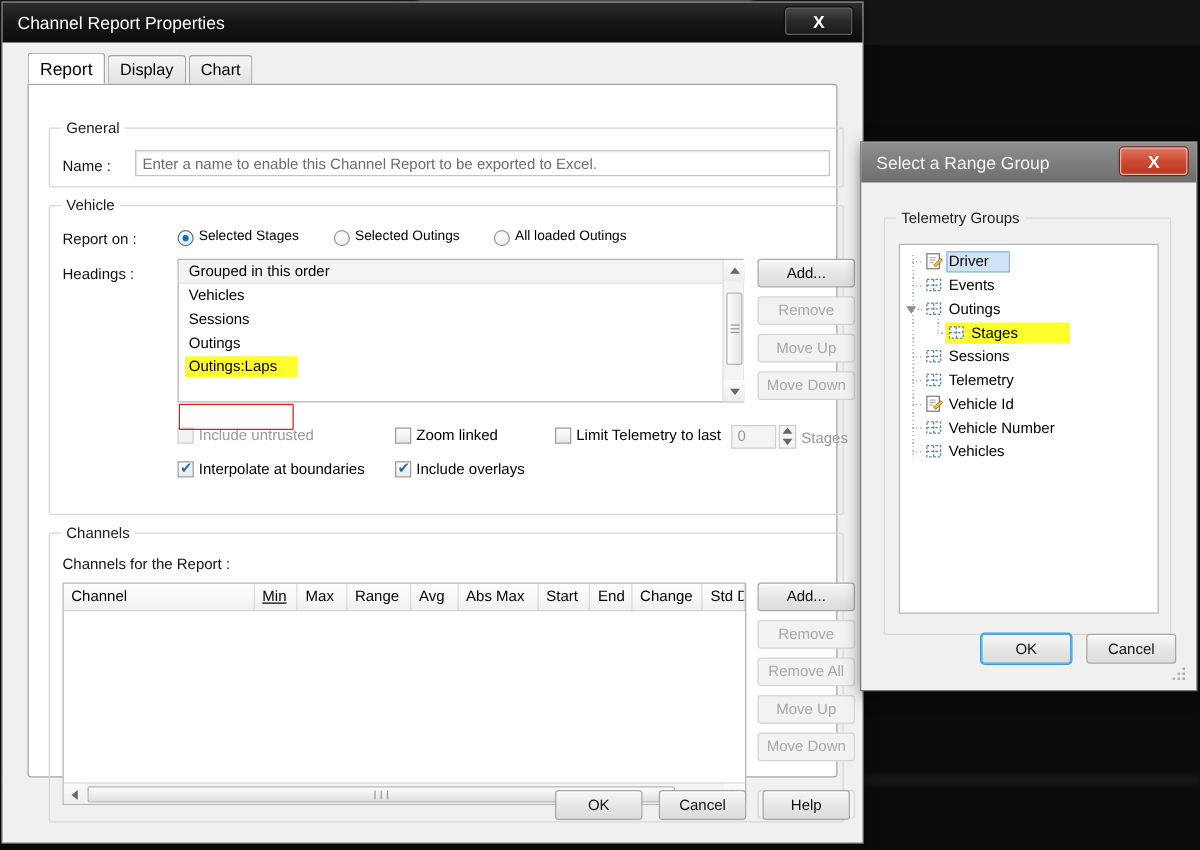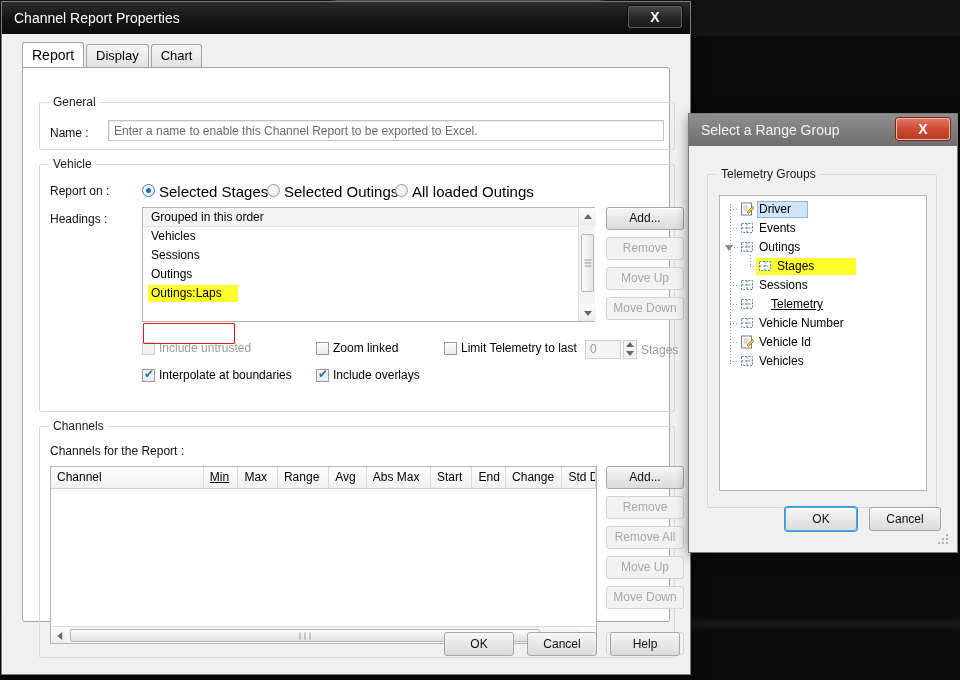--- a/index.html
+++ b/index.html
@@ -114,21 +114,21 @@
   .radio .dot {
     position:absolute; left:0; top:1px; width:13px; height:13px;
     border-radius:50%; background:radial-gradient(circle at 40% 35%,#fff,#e3e3e3);
     border:1px solid #9b9b9b;
   }
   .radio.on .dot { border-color:#4a7ba8; background:radial-gradient(circle at 40% 35%,#fff,#dbe9f5); }
   .radio.on .dot:after {
     content:""; position:absolute; left:3px; top:3px; width:5px; height:5px;
     border-radius:50%; background:#1a6fb5;
   }
-  .radio .rtxt { position:absolute; left:17px; top:0; white-space:nowrap; font-size:15px; }
+  .radio .rtxt { position:absolute; left:17px; top:0; white-space:nowrap; font-size:11px; }
 
   
   .cb { position:absolute; cursor:pointer; }
   .cb .box {
     position:absolute; left:0; top:1px; width:13px; height:13px;
     background:linear-gradient(180deg,#fdfdfd,#eaeaea); border:1px solid #9b9b9b;
   }
   .cb.dis .box { background:#f3f3f3; border-color:#cfcfcf; }
   .cb.on .box:after {
     content:"\2714"; position:absolute; left:1px; top:-3px;
@@ -478,52 +478,52 @@
 
         <div class="tnode">
           <span class="dashh" style="left:10px; top:9px; width:8px;"></span>
           <span class="tico" style="left:20px;">
             <svg width="15" height="14" viewBox="0 0 15 14">
               <rect x="1.5" y="2.5" width="11" height="9" fill="#fff" stroke="#5b7fa6" stroke-dasharray="2 1.4"></rect>
               <line x1="7" y1="2.5" x2="7" y2="11.5" stroke="#5b7fa6" stroke-dasharray="2 1.4"></line>
               <line x1="1.5" y1="7" x2="12.5" y2="7" stroke="#5b7fa6" stroke-dasharray="2 1.4"></line>
             </svg>
           </span>
-          <span class="tlabel" style="left:51px;text-decoration:underline;">
+          <span class="tlabel" style="left:39px;">
             <span>Telemetry</span>
-          </span>
-        </div>
-
-        <div class="tnode">
-          <span class="dashh" style="left:10px; top:9px; width:8px;"></span>
-          <span class="tico" style="left:20px;">
-            <svg width="15" height="14" viewBox="0 0 15 14">
-              <rect x="1.5" y="2.5" width="11" height="9" fill="#fff" stroke="#5b7fa6" stroke-dasharray="2 1.4"></rect>
-              <line x1="7" y1="2.5" x2="7" y2="11.5" stroke="#5b7fa6" stroke-dasharray="2 1.4"></line>
-              <line x1="1.5" y1="7" x2="12.5" y2="7" stroke="#5b7fa6" stroke-dasharray="2 1.4"></line>
-            </svg>
-          </span>
-          <span class="tlabel" style="left:39px;">
-            <span>Vehicle Number</span>
           </span>
         </div>
 
         <div class="tnode">
           <span class="dashh" style="left:10px; top:9px; width:8px;"></span>
           <span class="tico" style="left:20px;">
             <svg width="15" height="14" viewBox="0 0 15 14">
               <rect x="1.5" y="1" width="10" height="12" fill="#fff" stroke="#7d7d7d"></rect>
               <line x1="3.5" y1="4" x2="8.5" y2="4" stroke="#b4b4b4"></line>
               <line x1="3.5" y1="6" x2="8.5" y2="6" stroke="#b4b4b4"></line>
               <line x1="3.5" y1="8" x2="7" y2="8" stroke="#b4b4b4"></line>
               <path d="M7 10 L12.5 4.5 L14 6 L8.5 11.5 Z" fill="#f2c832" stroke="#8a6a12" stroke-width=".7"></path>
             </svg>
           </span>
           <span class="tlabel" style="left:39px;">
             <span>Vehicle Id</span>
+          </span>
+        </div>
+
+        <div class="tnode">
+          <span class="dashh" style="left:10px; top:9px; width:8px;"></span>
+          <span class="tico" style="left:20px;">
+            <svg width="15" height="14" viewBox="0 0 15 14">
+              <rect x="1.5" y="2.5" width="11" height="9" fill="#fff" stroke="#5b7fa6" stroke-dasharray="2 1.4"></rect>
+              <line x1="7" y1="2.5" x2="7" y2="11.5" stroke="#5b7fa6" stroke-dasharray="2 1.4"></line>
+              <line x1="1.5" y1="7" x2="12.5" y2="7" stroke="#5b7fa6" stroke-dasharray="2 1.4"></line>
+            </svg>
+          </span>
+          <span class="tlabel" style="left:39px;">
+            <span>Vehicle Number</span>
           </span>
         </div>
 
         <div class="tnode">
           <span class="dashh" style="left:10px; top:9px; width:8px;"></span>
           <span class="tico" style="left:20px;">
             <svg width="15" height="14" viewBox="0 0 15 14">
               <rect x="1.5" y="2.5" width="11" height="9" fill="#fff" stroke="#5b7fa6" stroke-dasharray="2 1.4"></rect>
               <line x1="7" y1="2.5" x2="7" y2="11.5" stroke="#5b7fa6" stroke-dasharray="2 1.4"></line>
               <line x1="1.5" y1="7" x2="12.5" y2="7" stroke="#5b7fa6" stroke-dasharray="2 1.4"></line>

